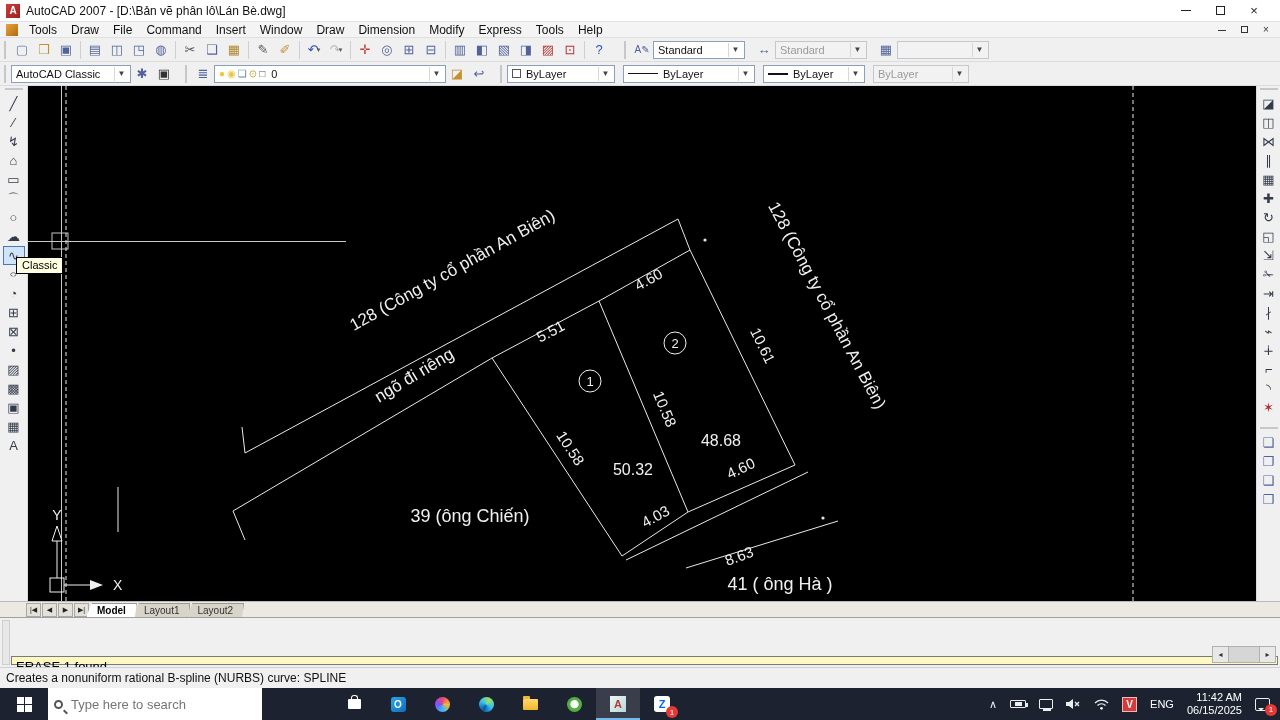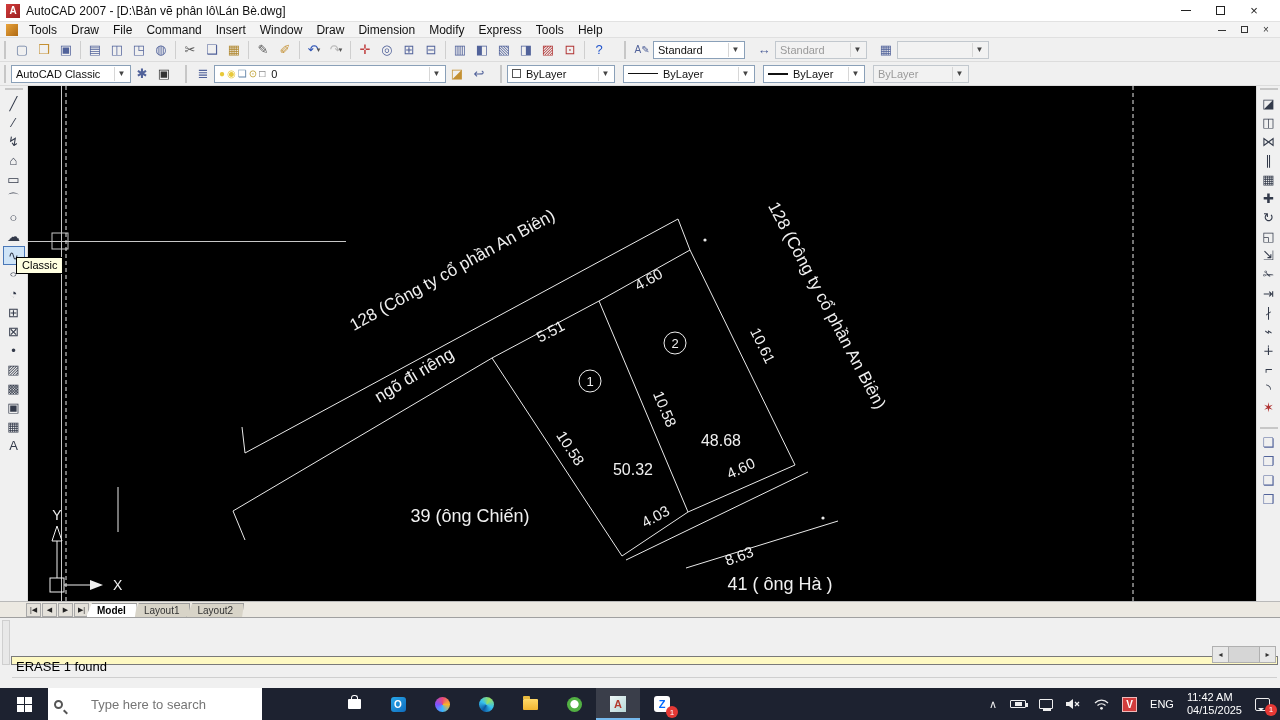--- a/index.html
+++ b/index.html
@@ -76,21 +76,21 @@
   #status{position:absolute;left:0;top:667px;width:1280px;height:21px;background:#f0f0f0;border-top:1px solid #d0d0d0;display:flex;align-items:center;font-size:12px;color:#111;padding-left:6px;}
 
   
   #taskbar{position:absolute;left:0;top:688px;width:1280px;height:32px;background:#1d2230;display:flex;align-items:stretch;color:#fff;}
   #startbtn{width:48px;display:flex;align-items:center;justify-content:center;}
   .winlogo{display:grid;grid-template-columns:7px 7px;grid-template-rows:7px 7px;gap:1px;}
   .winlogo span{background:#fff;}
   #searchbox{width:214px;background:#fff;display:flex;align-items:center;padding:0 6px;gap:6px;}
   .sicon{width:9px;height:9px;border:2px solid #555;border-radius:50%;position:relative;flex:none;}
   .sicon::after{content:"";position:absolute;width:5px;height:2px;background:#555;transform:rotate(45deg);left:7px;top:9px;}
-  #searchbox input{border:none;outline:none;font-size:13px;color:#3b82f6;flex:1;min-width:0;background:transparent;margin-left:20px;}
+  #searchbox input{border:none;outline:none;font-size:13px;color:#3b82f6;flex:1;min-width:0;background:transparent;}
   .cupcake{width:15px;height:18px;position:relative;flex:none;}
   .cupcake .ctop{width:13px;height:10px;margin:0 auto;background:radial-gradient(circle at 50% 35%,#9ed65e,#4f8f2f);border-radius:50% 50% 35% 35%;}
   .cupcake .cbase{width:10px;height:7px;margin:0 auto;background:linear-gradient(#ecd19a,#b98a4e);clip-path:polygon(0 0,100% 0,78% 100%,22% 100%);}
   #apps{display:flex;align-items:stretch;margin-left:26px;}
   .app{width:44px;display:flex;align-items:center;justify-content:center;position:relative;}
   .app.active{background:rgba(255,255,255,.13);box-shadow:inset 0 -2px 0 #76b9ed;}
   .appic{display:flex;align-items:center;justify-content:center;font-weight:bold;}
   .ic-store{width:13px;height:10px;background:#fff;border-radius:1px;position:relative;}
   .ic-store::before{content:"";position:absolute;top:-4px;left:3px;width:5px;height:4px;border:1.5px solid #fff;border-bottom:none;border-radius:3px 3px 0 0;}
   .ic-outlook{width:15px;height:15px;border-radius:3px;background:linear-gradient(135deg,#28a8ea,#0f6cbd);color:#fff;font-size:10px;}
@@ -103,21 +103,21 @@
   .ic-zalo{width:16px;height:16px;background:#fff;border-radius:3px;color:#0068ff;font-size:11px;}
   .badge{position:absolute;right:6px;bottom:2px;min-width:12px;height:12px;border-radius:6px;background:#e53935;color:#fff;font-size:8px;display:flex;align-items:center;justify-content:center;padding:0 2px;}
   #tray{margin-left:auto;display:flex;align-items:center;gap:13px;padding-right:10px;font-size:11px;}
   .tray-ic{color:#eee;display:flex;align-items:center;justify-content:center;}
   .batt{width:16px;height:8px;border:1px solid #eee;border-radius:1px;position:relative;padding:1px;}
   .batt::after{content:"";position:absolute;right:-3px;top:2px;width:2px;height:4px;background:#eee;}
   .batt i{display:block;width:60%;height:100%;background:#eee;}
   .cast{width:14px;height:10px;border:1px solid #eee;border-radius:1px;position:relative;}
   .cast::after{content:"";position:absolute;left:3px;bottom:-3px;width:8px;height:2px;background:#eee;}
   .vkey{width:15px;height:15px;background:#d23c3c;border:1px solid #f0b9b9;color:#fff;font-size:10px;font-weight:bold;display:flex;align-items:center;justify-content:center;}
-  #clockblk{text-align:left;line-height:1.2;}
+  #clockblk{text-align:right;line-height:1.2;}
   .notif{width:15px;height:13px;border:1.5px solid #eee;border-radius:2px;position:relative;}
   .notif::after{content:"";position:absolute;left:2px;bottom:-4px;border:3px solid transparent;border-top-color:#eee;}
   .notif .badge{right:-8px;bottom:-6px;}
 </style>
 </head>
 <body>
 
 <div id="screen">
 
   <div id="titlebar">
@@ -529,20 +529,23 @@
     <div class="txt">
       <div class="row hist">ERASE 1 found</div>
       <span class="hscroll">
         <button class="hs-btn">◂</button>
         <span class="hs-track"></span>
         <button class="hs-btn">▸</button>
       </span>
     </div>
   </div>
 
+  <div id="status">
+    <span>Creates a nonuniform rational B-spline (NURBS) curve:  SPLINE</span>
+  </div>
 
   <div id="taskbar">
     <span id="startbtn">
       <span class="winlogo">
           <span></span>
           <span></span>
           <span></span>
           <span></span>
         </span>
     </span>
@@ -597,21 +600,21 @@
         <svg width="15" height="11" viewBox="0 0 15 11">
             <path d="M1 4 A9 9 0 0 1 14 4" fill="none" stroke="#eee" stroke-width="1.2"></path>
             <path d="M3.5 6.5 A5.5 5.5 0 0 1 11.5 6.5" fill="none" stroke="#eee" stroke-width="1.2"></path>
             <circle cx="7.5" cy="9.3" r="1.4" fill="#eee"></circle>
           </svg>
       </span>
       <span class="vkey">V</span>
       <span>ENG</span>
       <span id="clockblk">
         <div>11:42 AM</div>
-        <div>04/15/2025</div>
+        <div>06/15/2025</div>
       </span>
       <span class="tray-ic notif">
         <span class="badge">1</span>
       </span>
     </span>
   </div>
 
 </div>
 
 </body></html>

